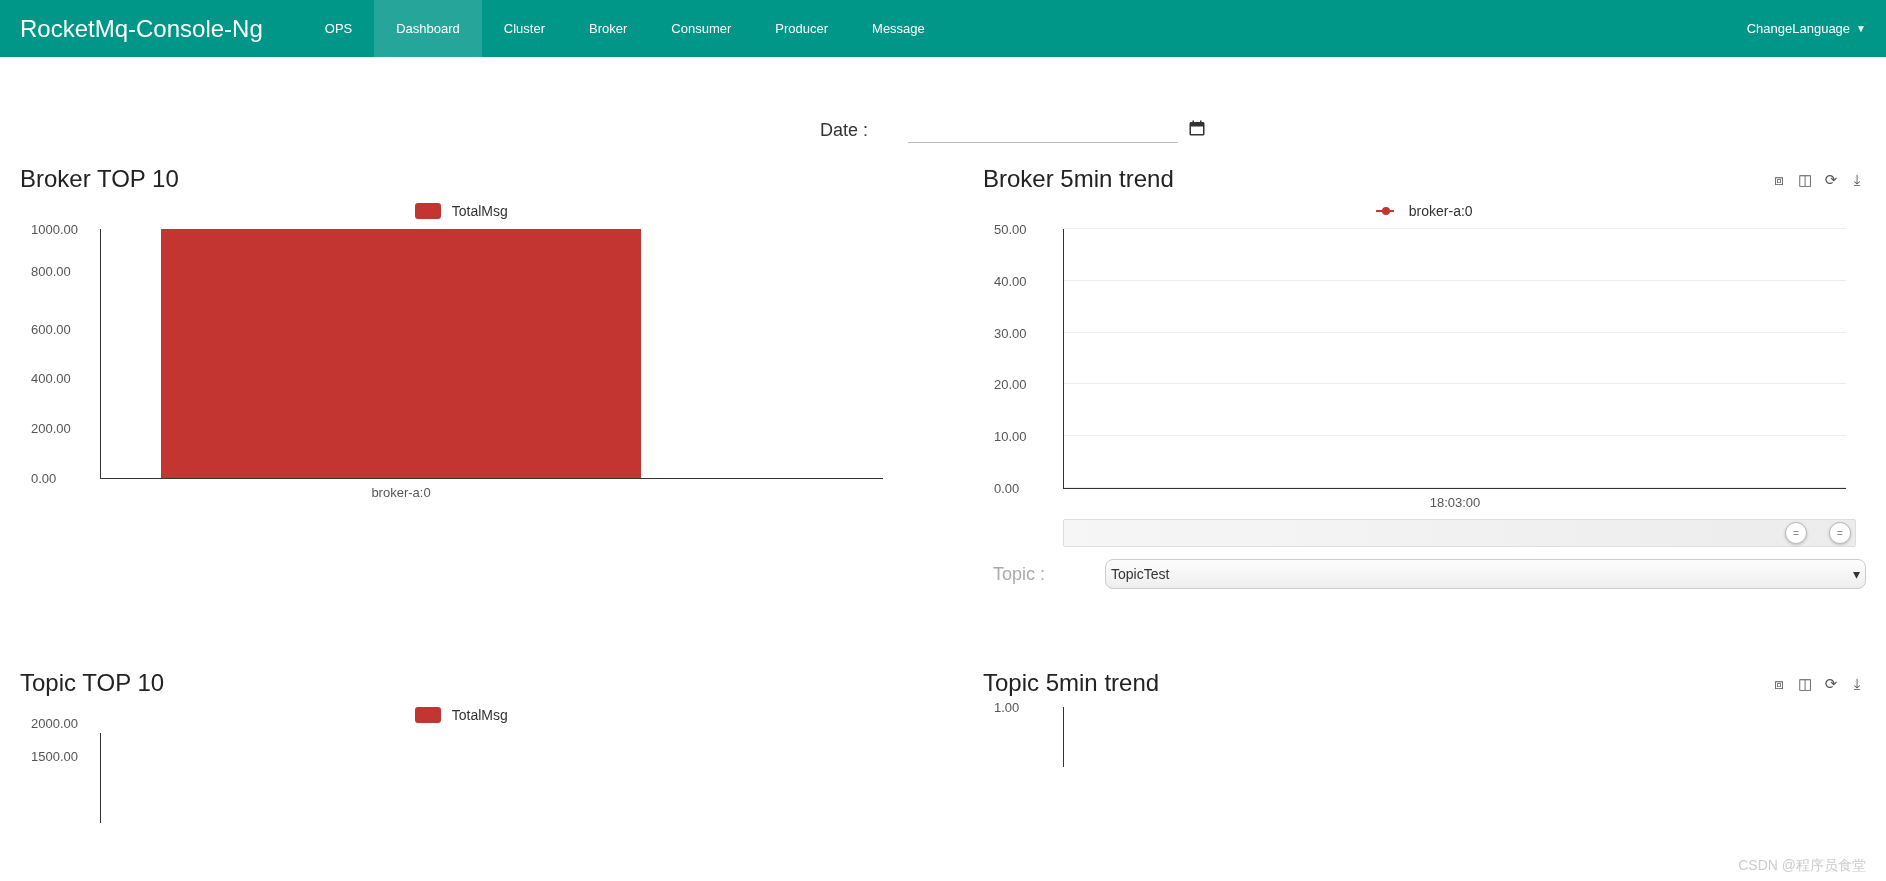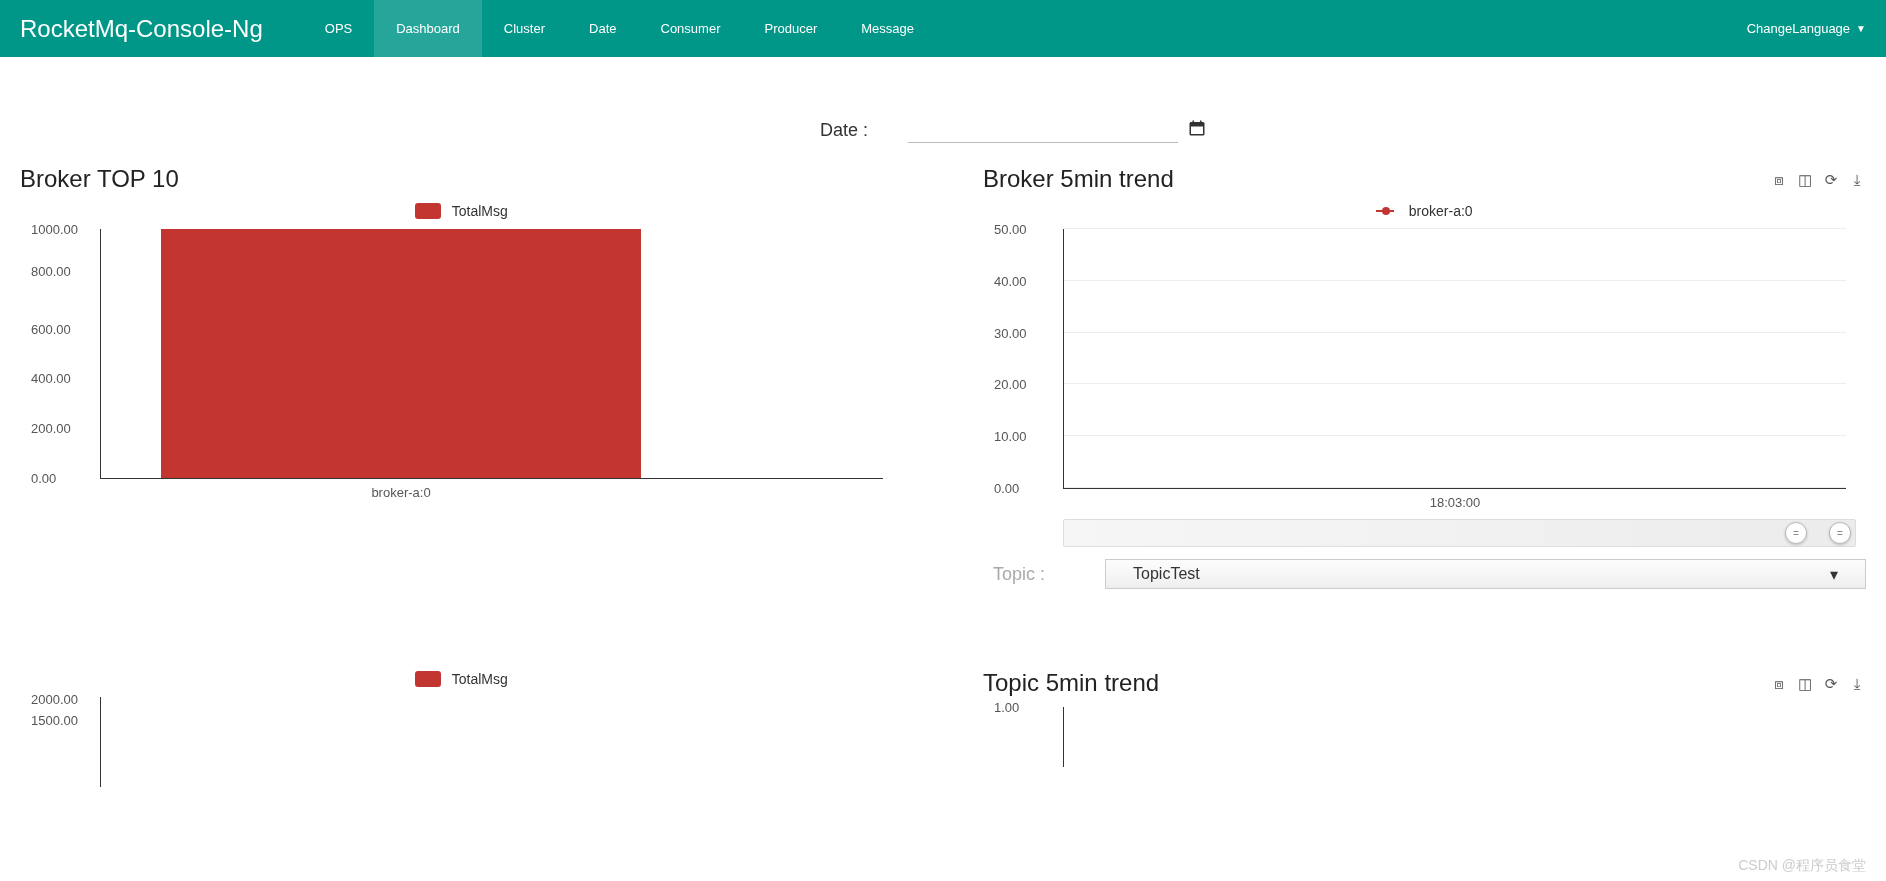--- a/index.html
+++ b/index.html
@@ -82,38 +82,38 @@
     display: flex; align-items: center; justify-content: center;
     font-size: 10px; color: #888;
   }
   .zoom-handle.left { right: 48px; }
   .zoom-handle.right { right: 4px; }
 
   .topic-row { display: flex; align-items: center; margin-top: 12px; margin-left: 10px; }
   .topic-label { color: #aaa; font-size: 18px; margin-right: 60px; text-align: right; }
   .topic-select {
     flex: 1; height: 30px; background: linear-gradient(#fdfdfd,#eee);
-    border: 1px solid #ccc; border-radius: 0; padding: 0 27px; font-size: 16px;
+    border: 1px solid #ccc; border-radius: 8px; padding: 0 5px; font-size: 14px;
     display: flex; align-items: center; justify-content: space-between; cursor: pointer;
   }
 
   .watermark {
     position: fixed; bottom: 6px; right: 20px; color: #ccc; font-size: 14px;
   }
 </style>
 </head>
 <body>
 
 <div class="navbar">
   <div class="brand">RocketMq-Console-Ng</div>
   <div class="nav-items" id="nav-items">
       <div class="nav-item">OPS</div>
       <div class="nav-item active">Dashboard</div>
       <div class="nav-item">Cluster</div>
-      <div class="nav-item">Date</div>
+      <div class="nav-item">Broker</div>
       <div class="nav-item">Consumer</div>
       <div class="nav-item">Producer</div>
       <div class="nav-item">Message</div>
     </div>
   <div class="nav-right">
     <span>ChangeLanguage</span>
     <span class="caret">▼</span>
   </div>
 </div>
 
@@ -191,28 +191,29 @@
         <div class="topic-select">
           <span>TopicTest</span>
           <span>▾</span>
         </div>
       </div>
     </div>
   </div>
 
   <div class="row">
     <div class="panel">
+      <div class="panel-title">Topic TOP 10</div>
       <div class="bar-legend">
         <span class="swatch"></span>
         <span class="legend-text">TotalMsg</span>
       </div>
       <div class="chart-area">
         <div class="bar-plot" id="topic-bar-plot" style="height:90px;border-bottom:none">
             <div class="ytick" style="bottom: 67.5px;">1500.00</div>
-            <div class="ytick" style="bottom: 88px;">2000.00</div>
+            <div class="ytick" style="bottom: 100px;">2000.00</div>
           </div>
       </div>
     </div>
 
     <div class="panel">
       <div class="panel-title">Topic 5min trend</div>
       <div class="toolbox">
         <span>⧈</span>
         <span>◫</span>
         <span>⟳</span>

